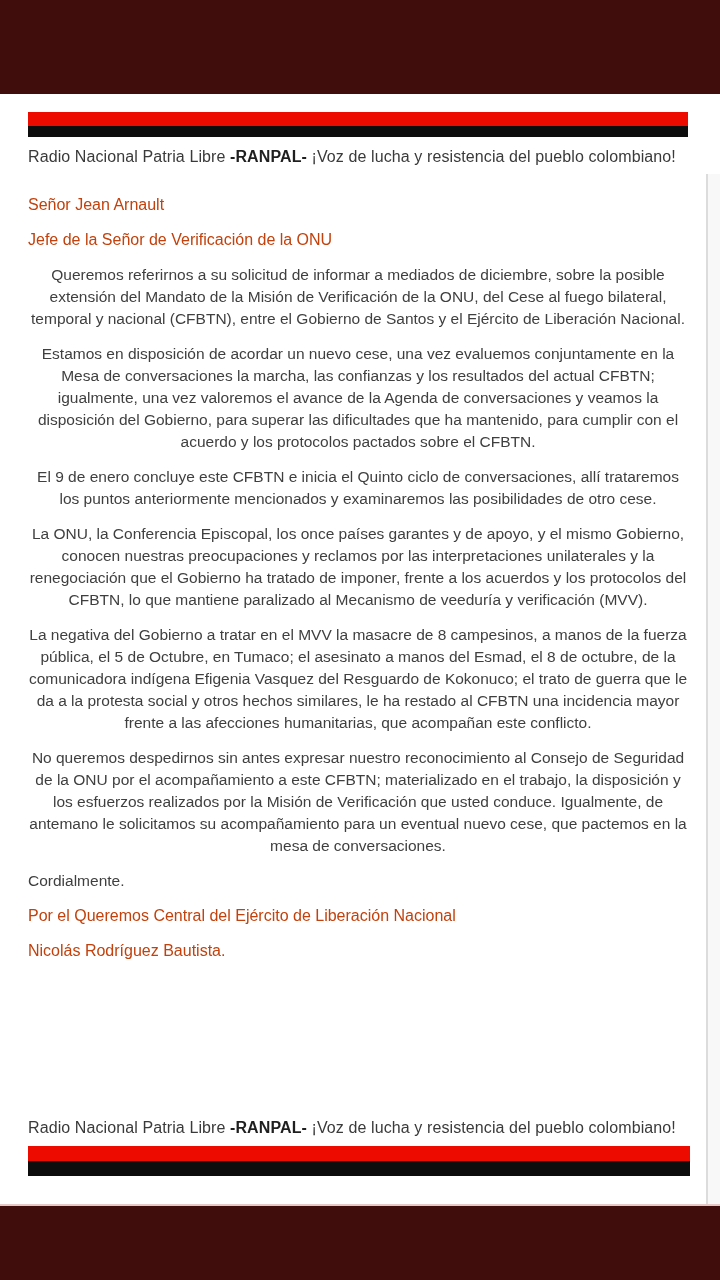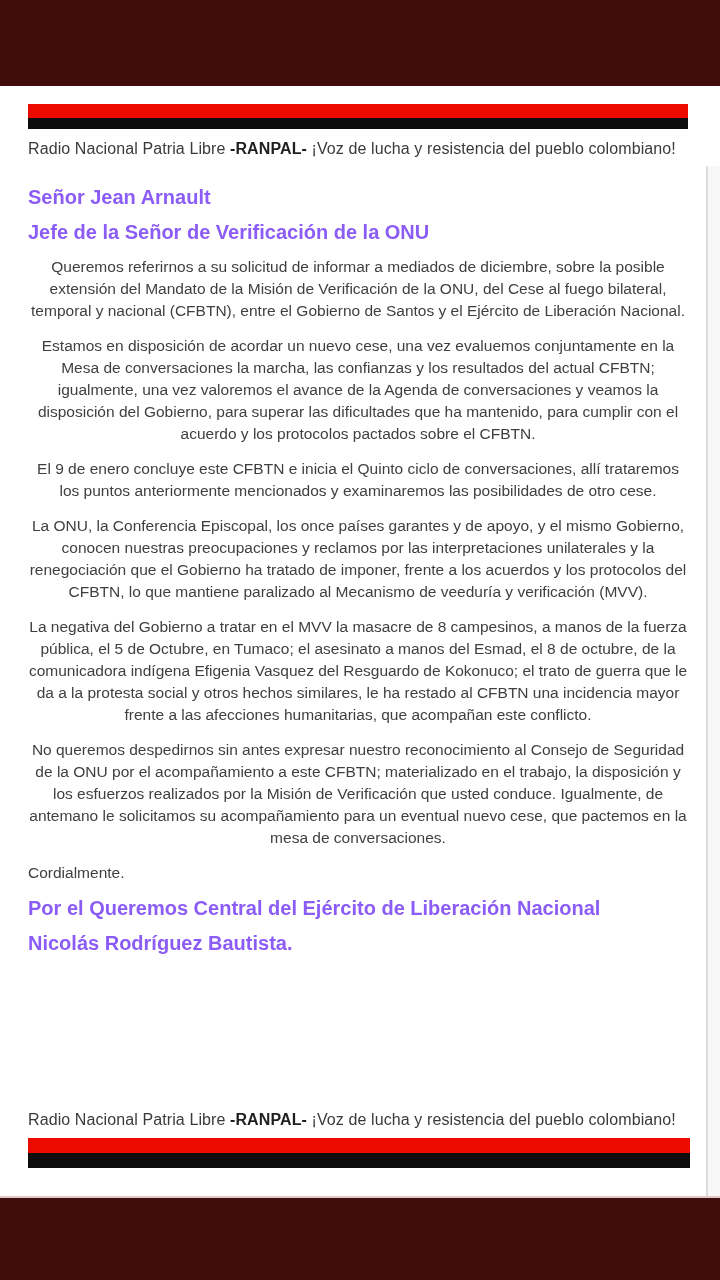--- a/index.html
+++ b/index.html
@@ -10,21 +10,21 @@
     position: relative;
     width: 720px;
     height: 1280px;
     margin: 0 auto;
     background: #400c0c;
     overflow: hidden;
   }
 
   .paper {
     position: absolute;
-    top: 86px;
+    top: 94px;
     left: 0;
     width: 720px;
     height: 1112px;
     background: #ffffff;
   }
 
   
   .paper-edge-line {
     position: absolute;
     top: 80px;
@@ -73,23 +73,23 @@
 
   .letter-body { margin-top: 25px; }
 
   .line, p.para {
     font-size: 15.5px;
     line-height: 22px;
     color: #3f3f3f;
     margin-bottom: 13px;
   }
   .bold-line {
-    font-weight: bold;
-    color: #8b5cf6;
-    font-size: 20px;
+    font-weight: normal;
+    color: #c2410c;
+    font-size: 16px;
   }
   p.para { text-align: center; }
 
   .footer {
     position: absolute;
     left: 28px;
     bottom: 30px;
     width: 662px;
   }
   .footer .masthead-text { margin: 0 0 6px 0; }

